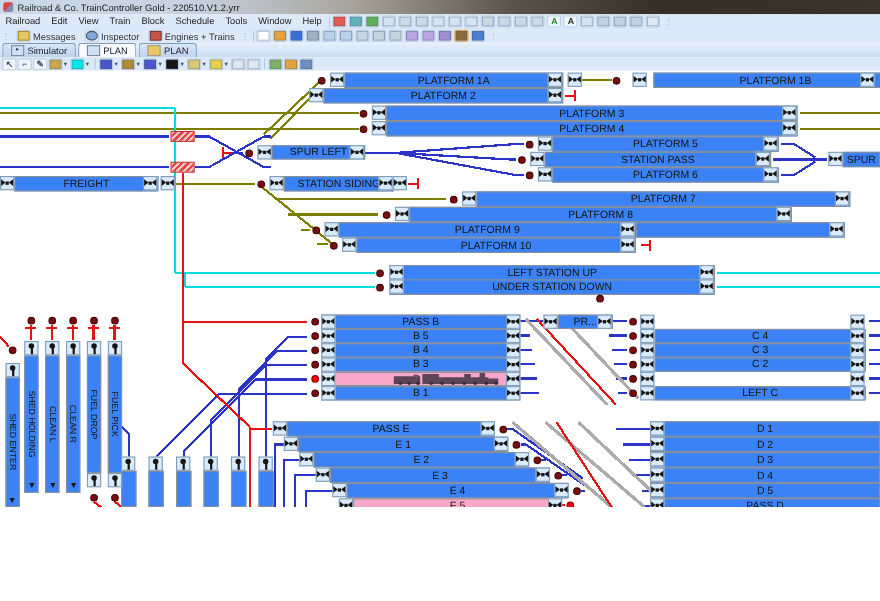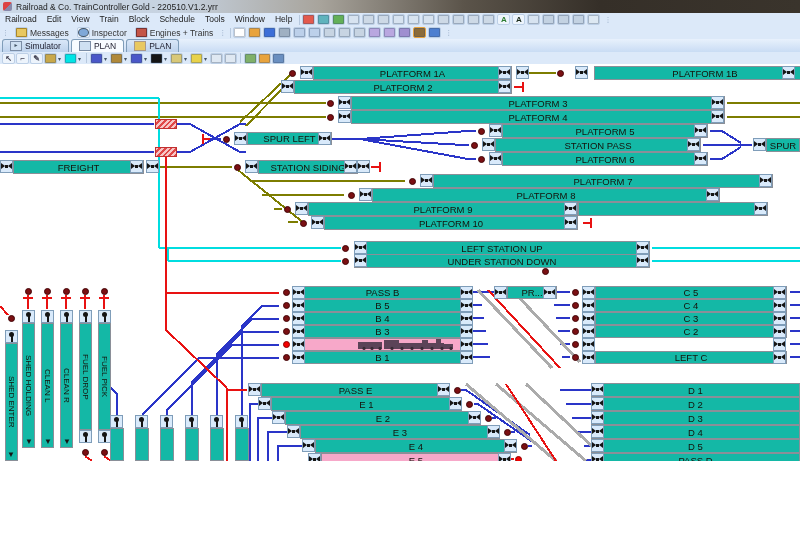--- a/index.html
+++ b/index.html
@@ -28,21 +28,21 @@
   .ic{width:13px;height:11px;border:1px solid #bccfe6;background:#edf4fc;border-radius:2px;
     display:flex;align-items:center;justify-content:center;font-size:8px;color:#445;box-sizing:border-box;overflow:hidden;}
   .ic .fill{width:9px;height:7px;}
   .ic.hl{background:#fbd88a;border-color:#e8a33d;}
   .caret{font-size:6px;color:#456;width:5px;}
   .vsep{width:1px;height:10px;background:#b6c8de;margin:0 2px;}
   .grip{color:#8aa0bc;font-size:7px;margin:0 2px;}
   
   #canvas{position:absolute;left:0;top:64px;width:800px;height:397px;background:#fff;overflow:hidden;}
   #tracks{position:absolute;left:0;top:0;z-index:0;}
-  .blk{position:absolute;z-index:2;background:#14b8a6;border:1px solid #8a8f98;box-sizing:border-box;
+  .blk{position:absolute;z-index:2;background:#3b82f6;border:1px solid #8a8f98;box-sizing:border-box;
     display:flex;align-items:center;justify-content:center;font-size:9.5px;color:#15120a;white-space:nowrap;overflow:hidden;}
   .blk.pink{background:#f7a8c9;}
   .blk.vert{writing-mode:vertical-rl;font-size:8px;letter-spacing:0px;}
   .cap{position:abs;position:absolute;z-index:3;width:13px;height:13px;background:#d9eafb;
     border:1px solid #7f9db9;box-sizing:border-box;}
   .bt{position:relative;display:block;width:11px;height:7px;margin:2px auto 0;}
   .bt:before,.bt:after{content:"";position:absolute;top:0;width:0;height:0;
     border-top:3.5px solid transparent;border-bottom:3.5px solid transparent;}
   .bt:before{left:0;border-left:4.5px solid #151515;}
   .bt:after{right:0;border-right:4.5px solid #151515;}
@@ -377,23 +377,20 @@
         <span>B 3</span>
       </div>
       <div class="blk pink" style="left: 292px; top: 274px; width: 181px; height: 13px;">
         <span>B 2</span>
       </div>
       <div class="blk" style="left: 292px; top: 287px; width: 181px; height: 13px;">
         <span>B 1</span>
       </div>
       <div class="blk" style="left: 507px; top: 222px; width: 50px; height: 13px;">
         <span>PR...</span>
-      </div>
-      <div class="blk" style="left: 595px; top: 222px; width: 192px; height: 13px;">
-        <span>C 5</span>
       </div>
       <div class="blk" style="left: 595px; top: 235px; width: 192px; height: 13px;">
         <span>C 4</span>
       </div>
       <div class="blk" style="left: 595px; top: 248px; width: 192px; height: 13px;">
         <span>C 3</span>
       </div>
       <div class="blk" style="left: 595px; top: 261px; width: 192px; height: 13px;">
         <span>C 2</span>
       </div>

